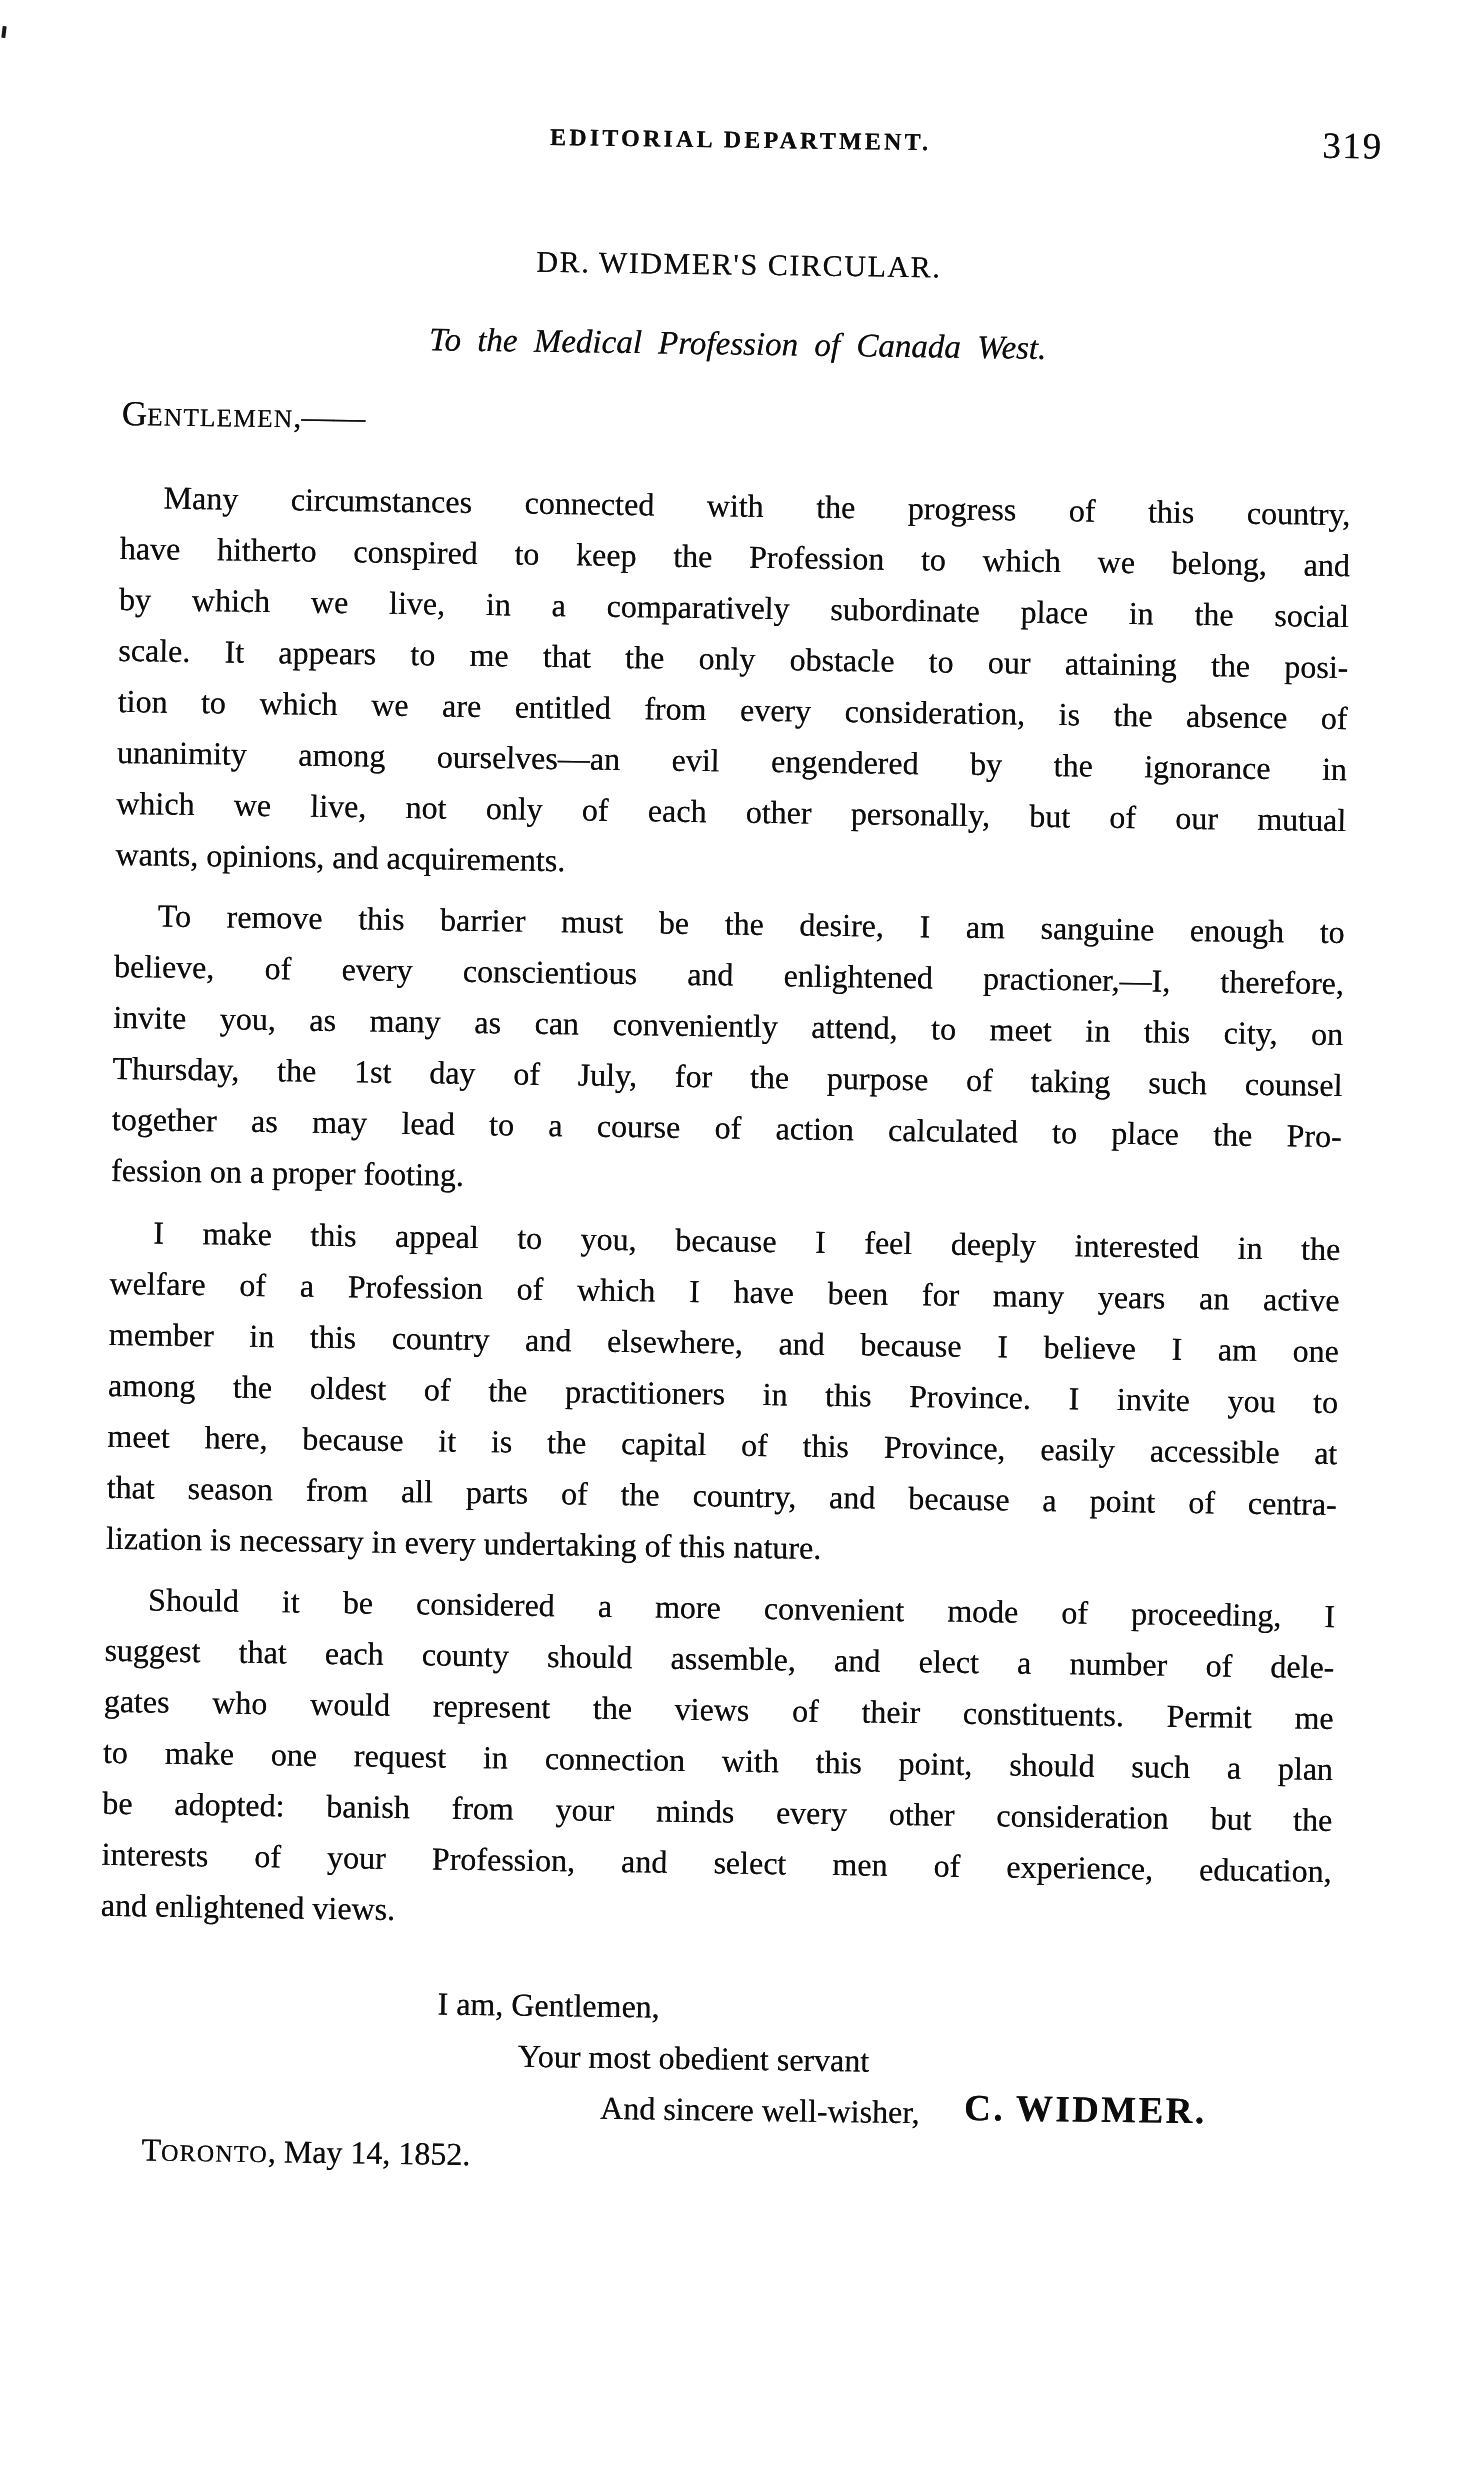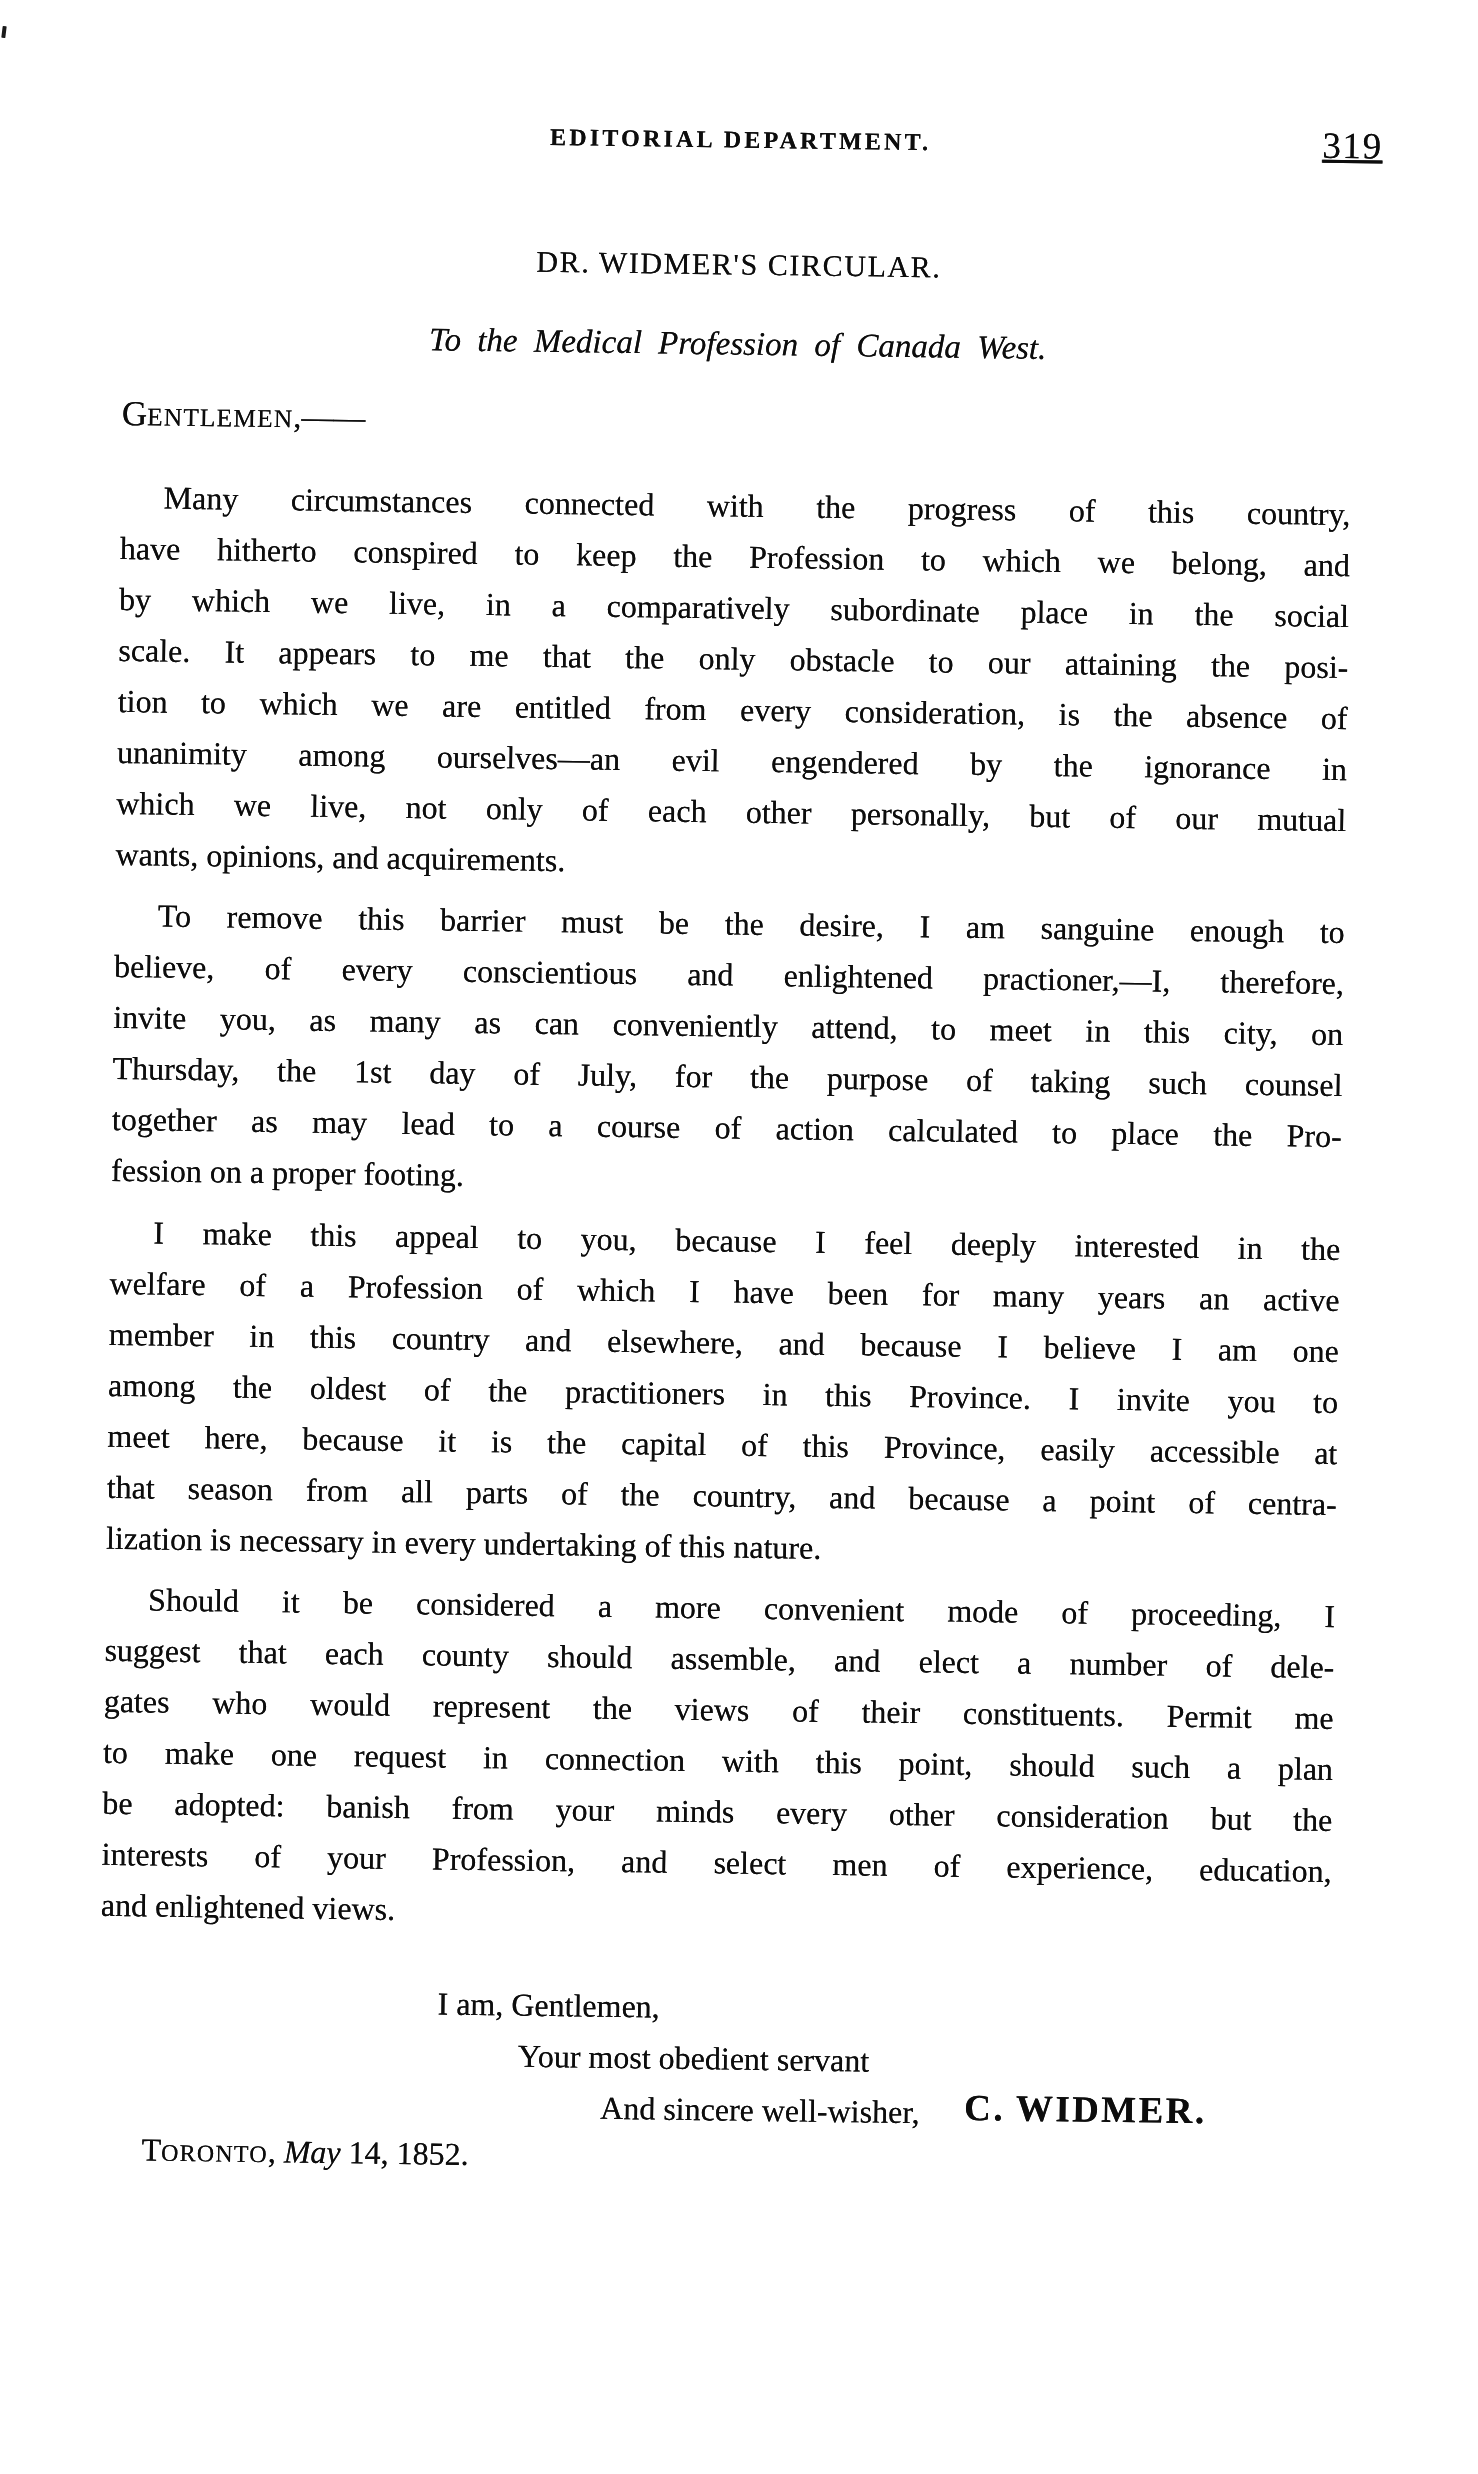--- a/index.html
+++ b/index.html
@@ -20,21 +20,21 @@
     text-shadow: 0 0 0.4px rgba(0,0,0,0.85);
   }
   
   .running-head { position: relative; height: 37px; text-align: center; }
   .rh-title {
     font-size: 24px; font-weight: bold; letter-spacing: 3.2px;
     line-height: 37px; white-space: nowrap;
   }
   .rh-page {
     position: absolute; right: -27px; top: -4.8px;
-    font-size: 37px; letter-spacing: 1.6px; line-height: 41px; text-decoration: underline;
+    font-size: 37px; letter-spacing: 1.6px; line-height: 41px;
   }
   
   .article-title {
     margin: 87px 0 0 0; text-align: center;
     font-size: 30px; font-weight: normal; letter-spacing: 1.6px;
     line-height: 38px; white-space: nowrap;
   }
   .salutation {
     margin-top: 40px; text-align: center;
     font-style: italic; font-size: 33px; line-height: 41px;
@@ -62,21 +62,21 @@
   .signature {
     position: absolute; left: 866px; top: 1961px;
     font-size: 37px; font-weight: bold; letter-spacing: 2.4px;
     line-height: 44px; white-space: nowrap;
   }
   .dateline {
     position: absolute; left: 44px; top: 2011px;
     font-size: 32px; line-height: 51px; white-space: nowrap;
   }
   .dl-sc { font-size: 24px; letter-spacing: 1.2px; }
-  .dl-month { font-style: italic; }
+  .dl-month { }
   
   .ink-speck {
     position: absolute; left: 2.4px; top: 26px;
     width: 4px; height: 12px;
     background: #1a1a1a; border-radius: 0.8px;
     transform: rotate(7deg);
   }
 </style>
 </head>
 <body>

